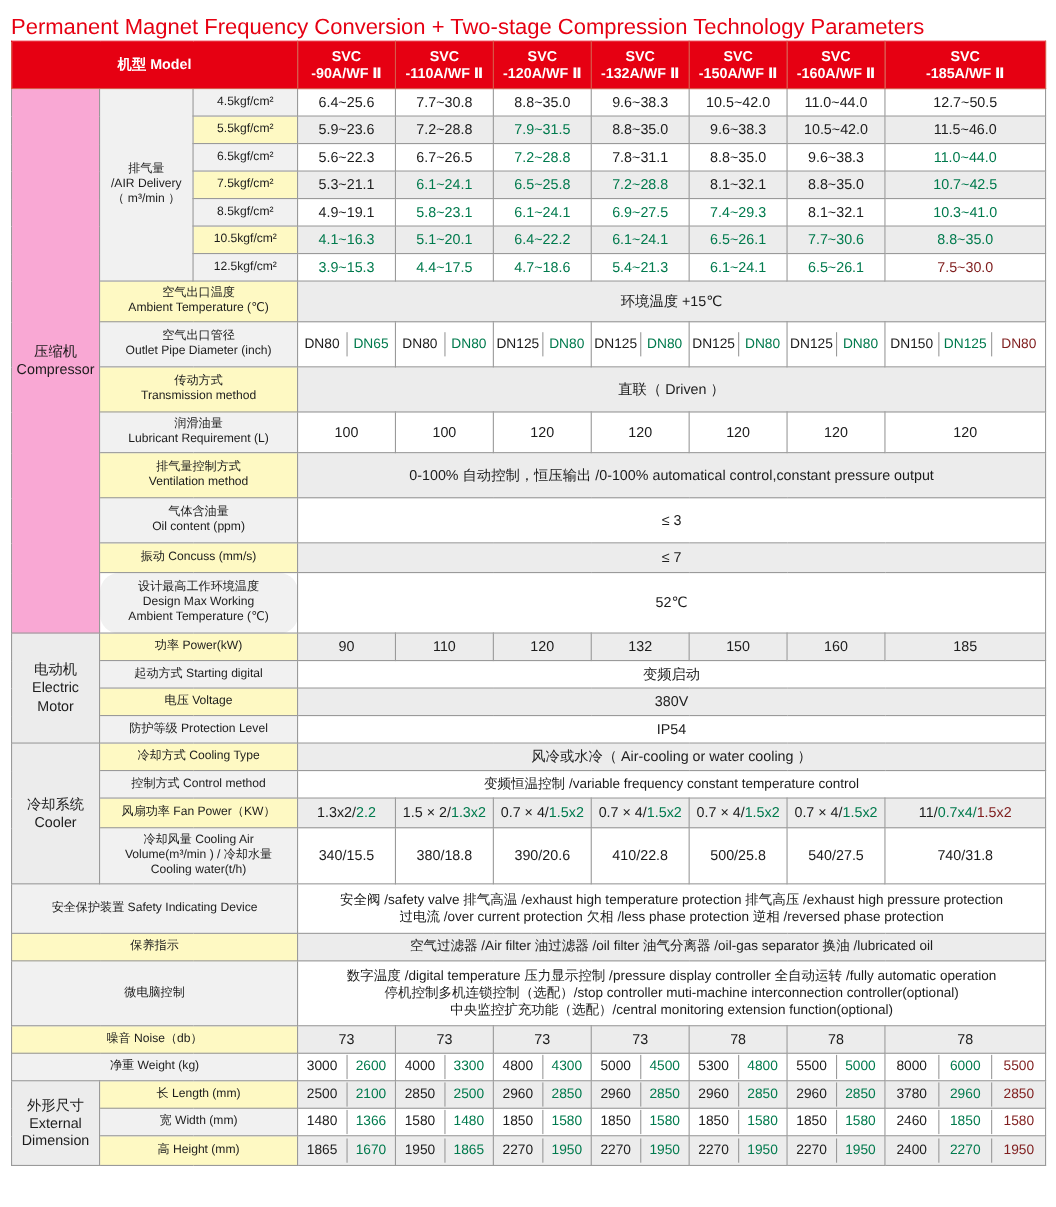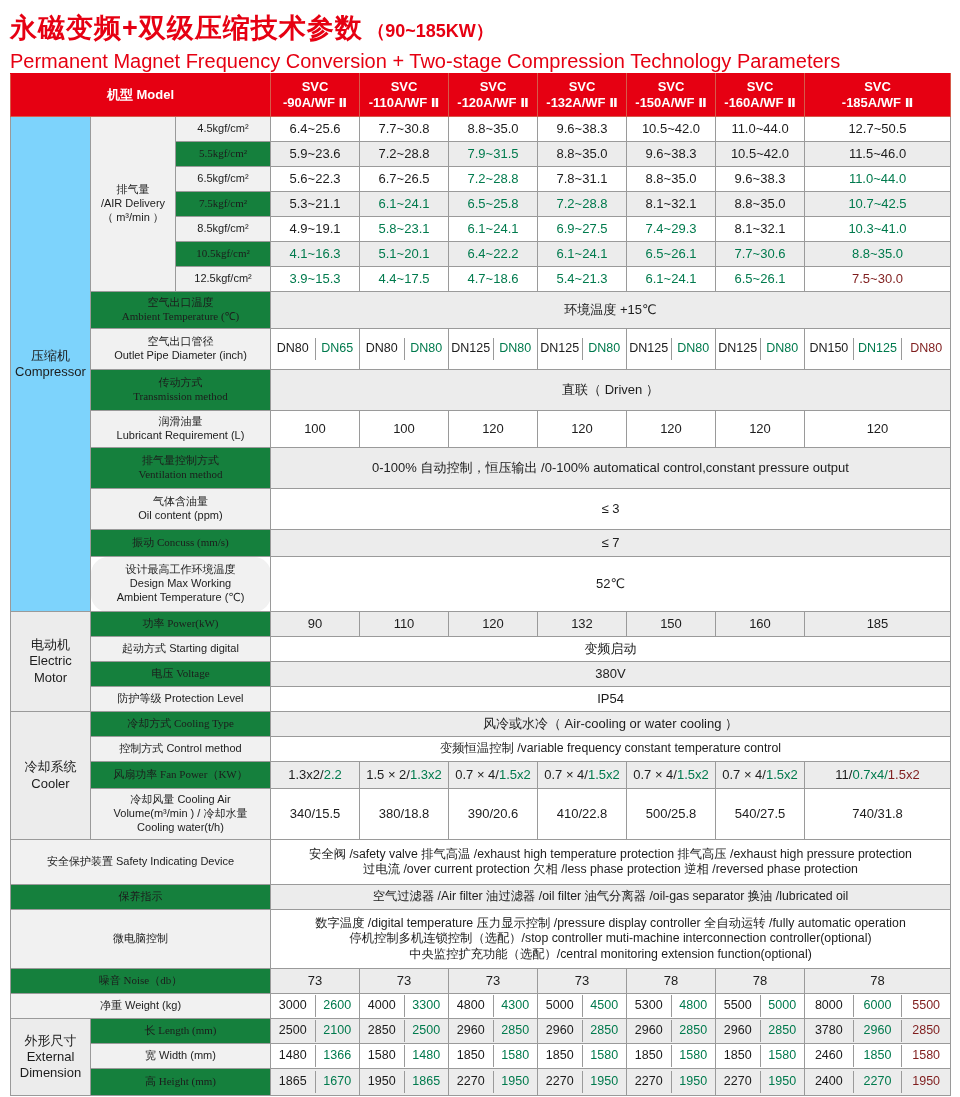--- a/index.html
+++ b/index.html
@@ -6,46 +6,42 @@
   body{width:960px;height:1097px;font-family:"Liberation Sans","DejaVu Sans",sans-serif;color:#1c1c1c;}
   .page{padding:10px 10px 0 10px;}
   .t-main{color:#e60012;font-size:27px;font-weight:bold;letter-spacing:1px;}
   .t-range{color:#e60012;font-size:18px;font-weight:bold;}
   .t-sub{color:#e60012;font-size:20px;margin-top:4px;}
   table{border-collapse:collapse;width:940px;table-layout:fixed;}
   td{border:1px solid #9a9a9a;text-align:center;vertical-align:middle;font-size:12.5px;padding:1px 1px;line-height:1.25;}
   tr.head td{background:#e60012;color:#fff;font-weight:bold;font-size:13px;height:40px;border-color:#d65a4a;white-space:pre-line;border-top:1px solid #e60012;}
   td.mlab{font-size:14px;}
   .pre{white-space:pre-line;}
-  td.grp{background:#7dd3fc;font-size:13px;white-space:pre-line;}
+  td.grp{background:#f9a8d4;font-size:13px;white-space:pre-line;}
   td.lbl{background:#f1f1f1;font-size:11px;white-space:pre-line;}
   tr.alt td{background:#ececec;}
-  tr.alt td.lbl{background:#15803d;font-family:Liberation Serif, serif;}
+  tr.alt td.lbl{background:#fef9c3;}
   tr.alt td.grp,{background:#f7f7f7;}
   td.val{font-size:13px;}
   [data-c="k"]{color:#1c1c1c;}
   [data-c="g"]{color:#007a4d;}
   [data-c="b"]{color:#7f1d1d;}
   td.split{padding:0;}
   .sp{display:flex;width:100%;height:100%;align-items:center;}
   .sp .sub{flex:1;padding:3px 0;border-left:1px solid #9a9a9a;font-size:12.5px;}
   .sp .sub:first-child{border-left:none;}
   .h22 td{height:22px;} .h24 td{height:24px;} .h34 td{height:34px;} .h38 td{height:38px;}
   .h42 td{height:42px;} .h48 td{height:48px;margin-top:40px;} .h52 td{height:52px;border-radius:17px;} .h56 td{height:56px;}
   .small td.merged{font-size:12.3px;}
   td.merged{font-size:13px;}
 </style>
 </head>
 <body>
 
 <div class="page">
-  <div>
-    <span class="t-main">永磁变频+双级压缩技术参数</span>
-    <span class="t-range">（90~185KW）</span>
-  </div>
   <div class="t-sub">Permanent Magnet Frequency Conversion + Two-stage Compression Technology Parameters</div>
 
   <table>
     <colgroup>
       <col style="width:80px">
         <col style="width:85px">
         <col style="width:95px">
       <col style="width:89px">
         <col style="width:89px">
         <col style="width:89px">

